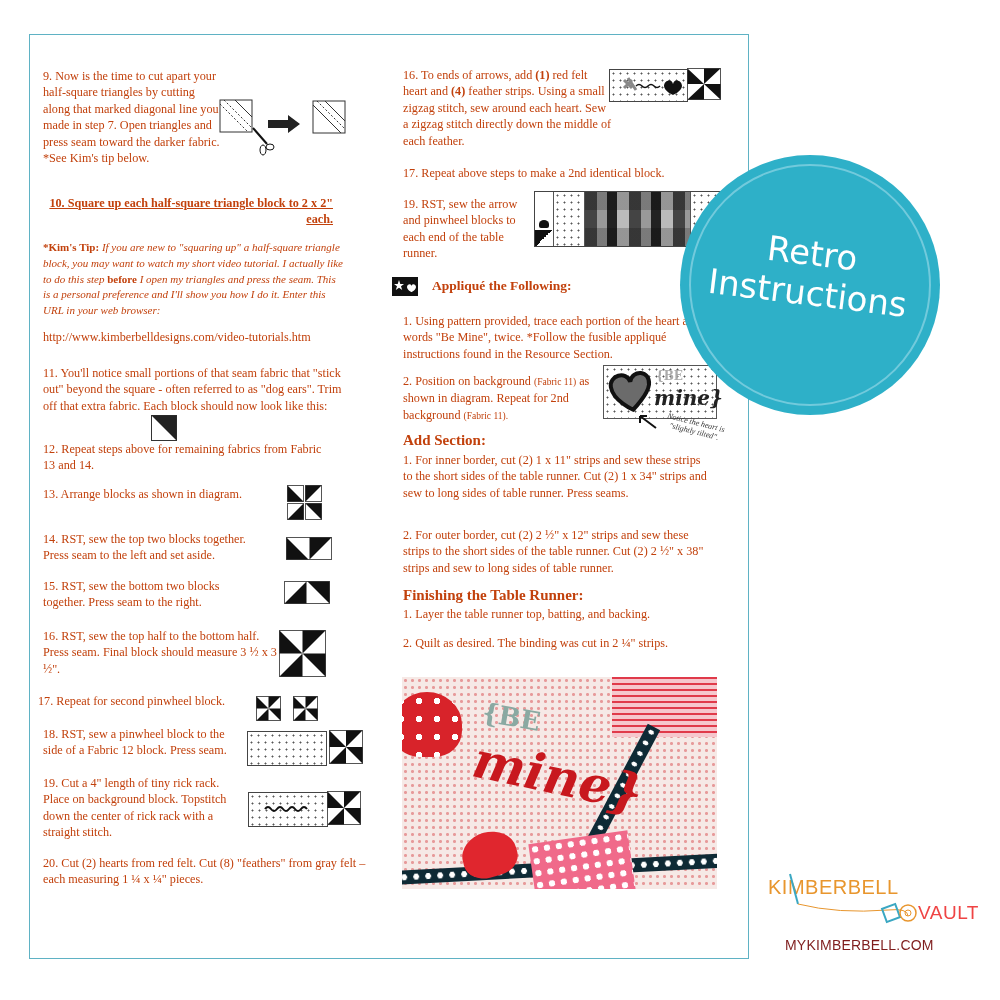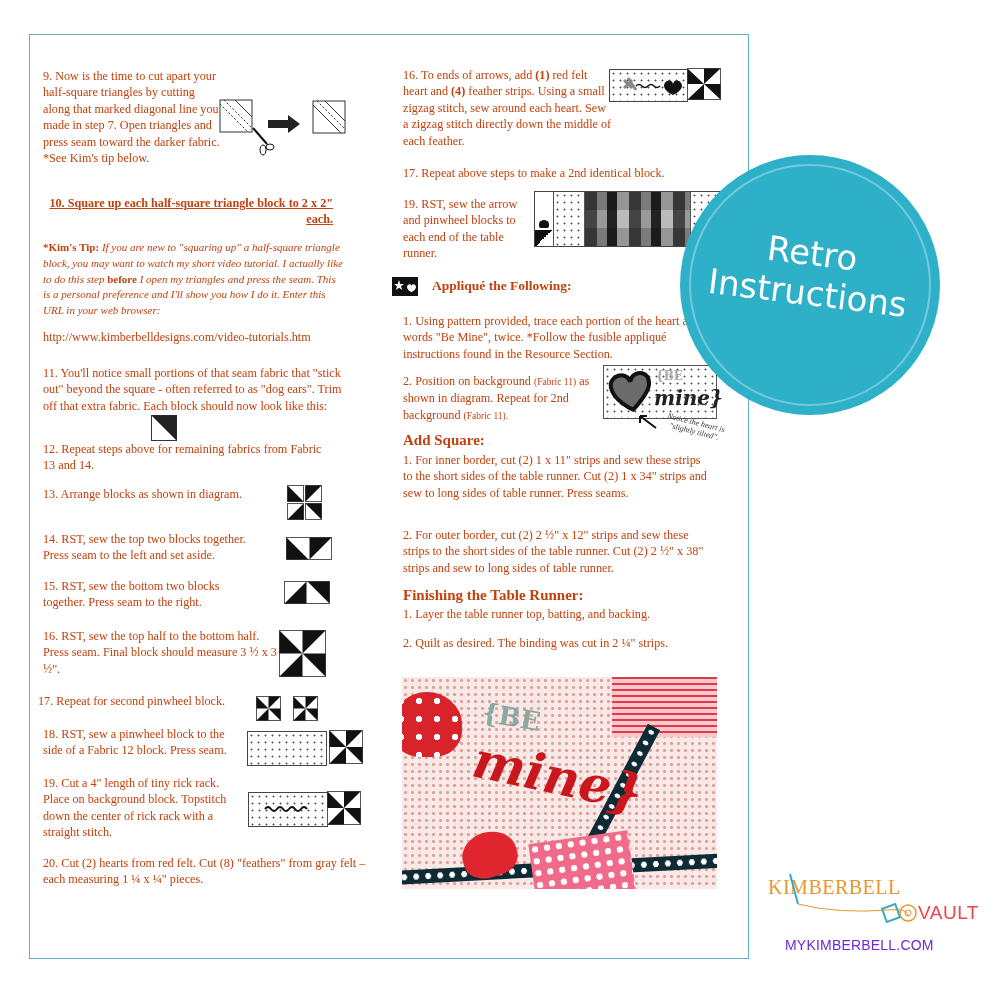--- a/index.html
+++ b/index.html
@@ -11,21 +11,21 @@
   .tip i{font-style:italic;}
   .h2{font-weight:bold;font-size:15px;}
   .sm{font-size:9.5px;}
   .fig{position:absolute;}
   .badge{position:absolute;left:680px;top:155px;width:260px;height:260px;border-radius:50%;background:#2eb0c8;}
   .badge .ring{position:absolute;left:9px;top:9px;right:9px;bottom:9px;border-radius:50%;border:2.5px solid #72cadc;}
   .badge .txt{position:absolute;left:0;top:78px;width:260px;text-align:center;color:#fff;font-family:"DejaVu Sans","Liberation Sans",sans-serif;font-size:34px;line-height:40px;transform:rotate(7deg);}
   .dots{background-color:#fff;background-image:radial-gradient(#555 0.8px,transparent 1.2px);background-size:7px 7px;}
   .photo{position:absolute;left:402px;top:677px;width:315px;height:212px;overflow:hidden;background:#f4e3e3;}
   .logo{position:absolute;left:768px;top:872px;width:225px;height:60px;}
-  .url{position:absolute;left:785px;top:937px;font-family:"Liberation Sans","DejaVu Sans",sans-serif;font-size:14px;color:#6d28d9;letter-spacing:0.2px;}
+  .url{position:absolute;left:785px;top:937px;font-family:"Liberation Sans","DejaVu Sans",sans-serif;font-size:14px;color:#7f1d1d;letter-spacing:0.2px;}
 </style>
 </head>
 <body>
 
 <div class="page"></div>
 
 <p class="t" style="left:43px;top:68px;width:180px;">9. Now is the time to cut apart your half-square triangles by cutting along that marked diagonal line you made in step 7. Open triangles and press seam toward the darker fabric. *See Kim's tip below.</p>
 
 <svg class="fig" style="left:215px;top:98px;" width="140" height="60">
   <rect x="5" y="2" width="32" height="32" fill="#fff" stroke="#333"></rect>
@@ -179,21 +179,21 @@
     <path d="M8 18 c0 -12 18 -14 20 -2 c4 -12 22 -8 18 6 c-3 10 -20 22 -20 22 c0 0 -18 -12 -18 -26z" fill="#6b6b6b" stroke="#111" stroke-width="4" transform="rotate(-10 26 26)"></path>
   </svg>
   <span style="position:absolute;left:52px;top:3px;font-family:'DejaVu Serif',serif;font-size:12px;color:#aaa;font-weight:bold;">{BE</span>
   <span style="position:absolute;left:50px;top:20px;font-family:'DejaVu Serif',serif;font-size:20px;font-style:italic;font-weight:bold;color:#222;">mine}</span>
 </div>
 <svg class="fig" style="left:636px;top:412px;" width="22" height="18">
     <path d="M20 16 L4 4 M4 4 l0 7 M4 4 l7 0" stroke="#111" stroke-width="2" fill="none"></path>
   </svg>
 <div class="fig" style="left:655px;top:418px;width:80px;font-family:'Liberation Serif',serif;font-style:italic;font-size:8px;line-height:9px;color:#333;transform:rotate(14deg);text-align:center;">Notice the heart is "slightly tilted".</div>
 
-<p class="t h2" style="left:403px;top:432px;width:200px;">Add Square:</p>
+<p class="t h2" style="left:403px;top:432px;width:200px;">Add Section:</p>
 <p class="t" style="left:403px;top:452px;width:310px;">1. For inner border, cut (2) 1 x 11" strips and sew these strips to the short sides of the table runner. Cut (2) 1 x 34" strips and sew to long sides of table runner. Press seams.</p>
 <p class="t" style="left:403px;top:527px;width:310px;">2. For outer border, cut (2) 2 ½" x 12" strips and sew these strips to the short sides of the table runner. Cut (2) 2 ½" x 38" strips and sew to long sides of table runner.</p>
 
 <p class="t h2" style="left:403px;top:587px;width:260px;">Finishing the Table Runner:</p>
 <p class="t" style="left:403px;top:606px;width:310px;">1. Layer the table runner top, batting, and backing.</p>
 <p class="t" style="left:403px;top:635px;width:310px;">2. Quilt as desired. The binding was cut in 2 ¼" strips.</p>
 
 <div class="photo">
   <div style="position:absolute;left:0;top:0;width:100%;height:100%;background:radial-gradient(#e79a9a 1.2px,transparent 1.8px) 0 0/7px 7px,#f6e9e6;"></div>
   <div style="position:absolute;left:-10px;top:15px;width:70px;height:65px;background:radial-gradient(#fff 3px,transparent 3.5px) 0 0/18px 18px,#d8232a;border-radius:50% 50% 40% 40%;"></div>
@@ -208,21 +208,21 @@
 
 <div class="badge">
   <div class="ring"></div>
   <div class="txt">
     <div>Retro</div>
     <div>Instructions</div>
   </div>
 </div>
 
 <div class="logo">
-  <div style="position:absolute;left:0;top:4px;font-family:Liberation Serif, serif;font-size:20px;color:#e8962e;letter-spacing:0.5px;">KIMBERBELL</div>
+  <div style="position:absolute;left:0;top:4px;font-family:Liberation Sans, sans-serif;font-size:20px;color:#e8962e;letter-spacing:0.5px;">KIMBERBELL</div>
   <svg style="position:absolute;left:0;top:0;" width="225" height="60">
     <line x1="22" y1="2" x2="30" y2="32" stroke="#3aa7c2" stroke-width="2"></line>
     <path d="M30 32 q40 10 90 6 q20 -2 20 6" fill="none" stroke="#e8962e" stroke-width="1"></path>
     <rect x="116" y="34" width="14" height="14" fill="none" stroke="#3aa7c2" stroke-width="2" transform="rotate(-20 123 41)"></rect>
     <circle cx="140" cy="41" r="8" fill="none" stroke="#e8962e" stroke-width="1.5"></circle>
     <circle cx="140" cy="41" r="3" fill="none" stroke="#e8962e" stroke-width="1"></circle>
   </svg>
   <div style="position:absolute;left:150px;top:30px;font-family:'Liberation Sans',sans-serif;font-size:19px;color:#ef4444;letter-spacing:0.5px;">VAULT</div>
 </div>
 <div class="url">MYKIMBERBELL.COM</div>

